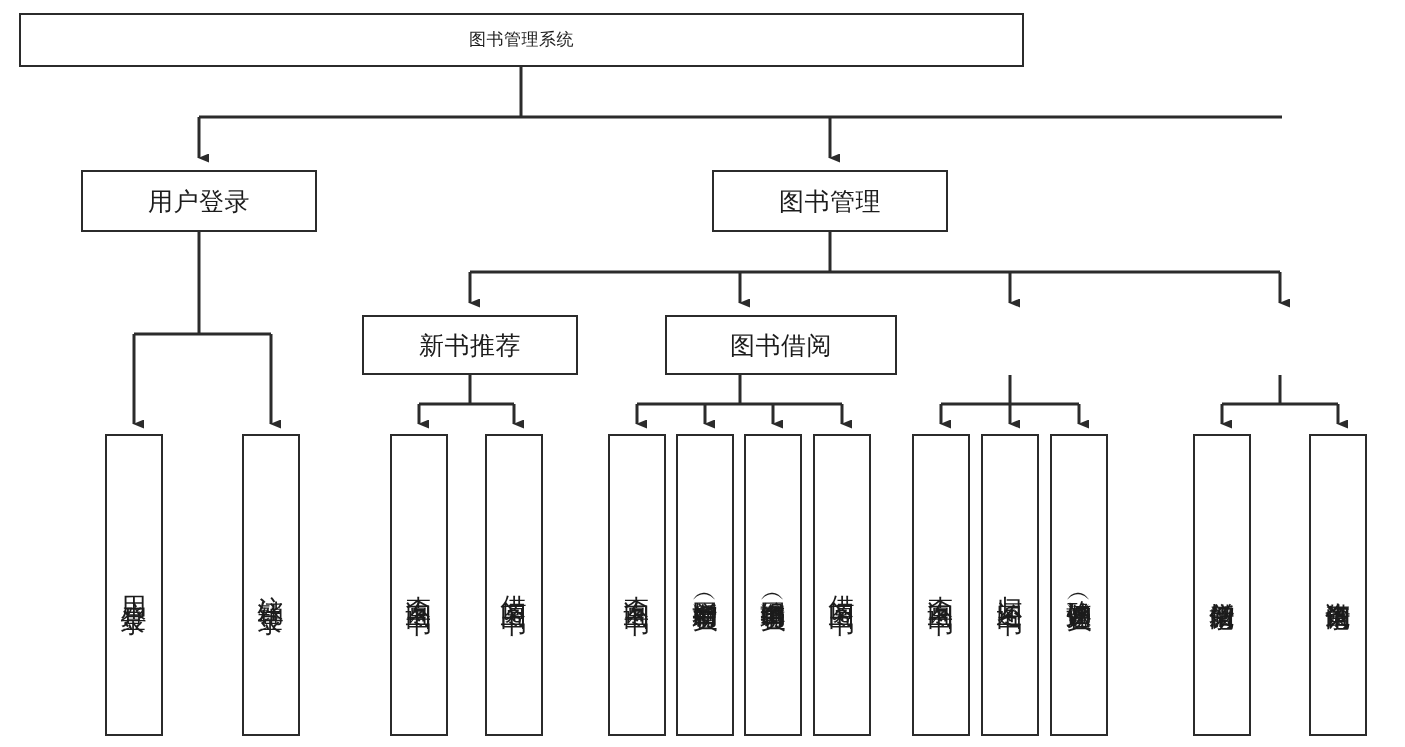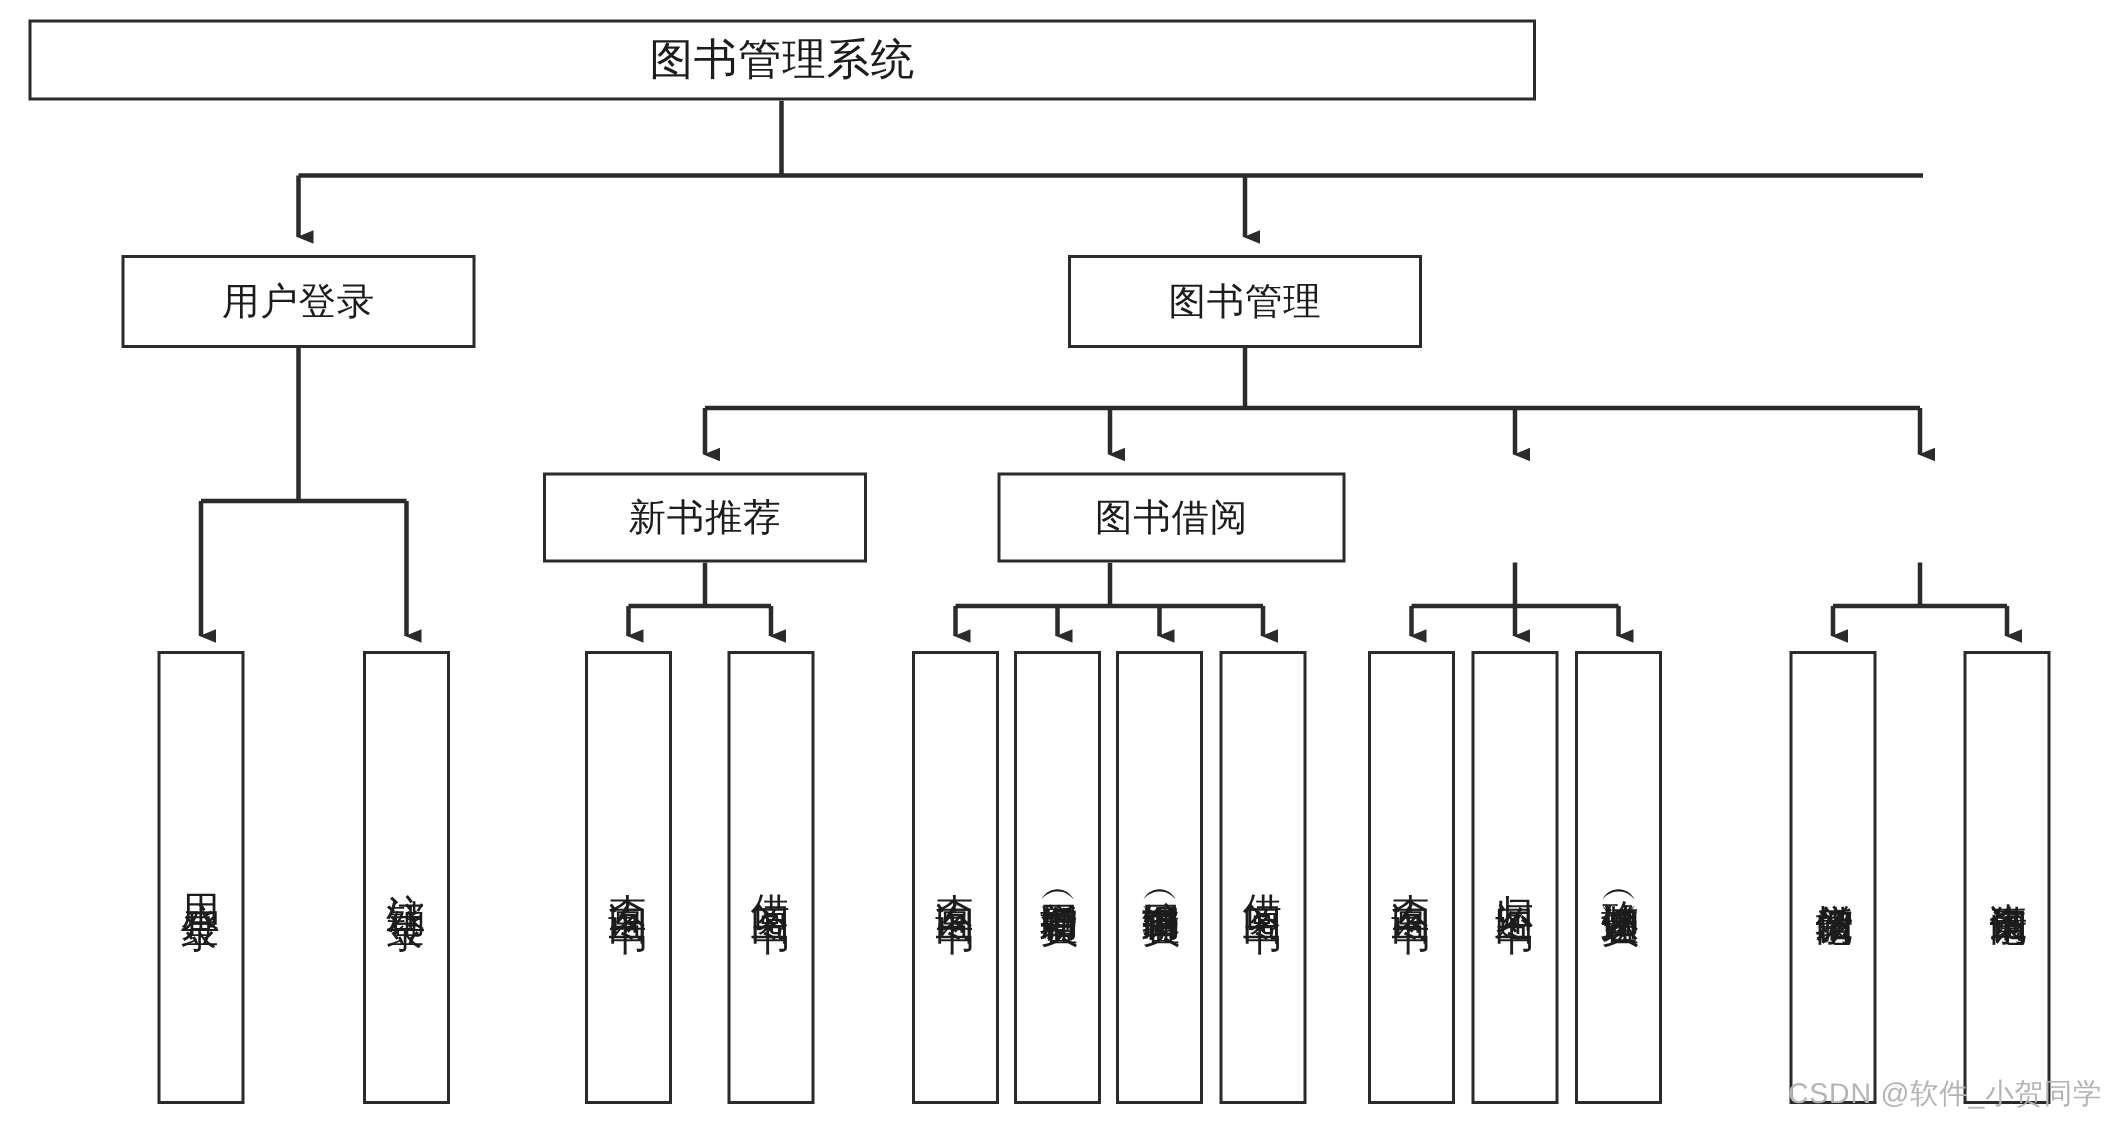--- a/index.html
+++ b/index.html
@@ -33,21 +33,21 @@
   .node .lbl{
     display:block;
     white-space:nowrap;
     line-height:1.04;
     letter-spacing:0.5px;
   }
   .h-node .lbl{
     font-size:25px;
   }
   .root .lbl{
-    font-size:29px;
+    font-size:17px;
   }
   .v-node{
     align-items:center;
     justify-content:center;
   }
   .v-node .lbl{
     writing-mode:vertical-rl;
     text-orientation:upright;
     font-size:26px;
     line-height:1.0;
@@ -190,14 +190,13 @@
   </div>
 
   <div class="node v-node tight" style="left:1193px; top:434px; width:58px; height:302px;">
     <span class="lbl">新增借阅记录</span>
   </div>
 
   <div class="node v-node tight" style="left:1309px; top:434px; width:58px; height:302px;">
     <span class="lbl">查询借阅记录</span>
   </div>
 
-  <div class="watermark">CSDN @软件_小贺同学</div>
 </div>
 
 </body></html>

